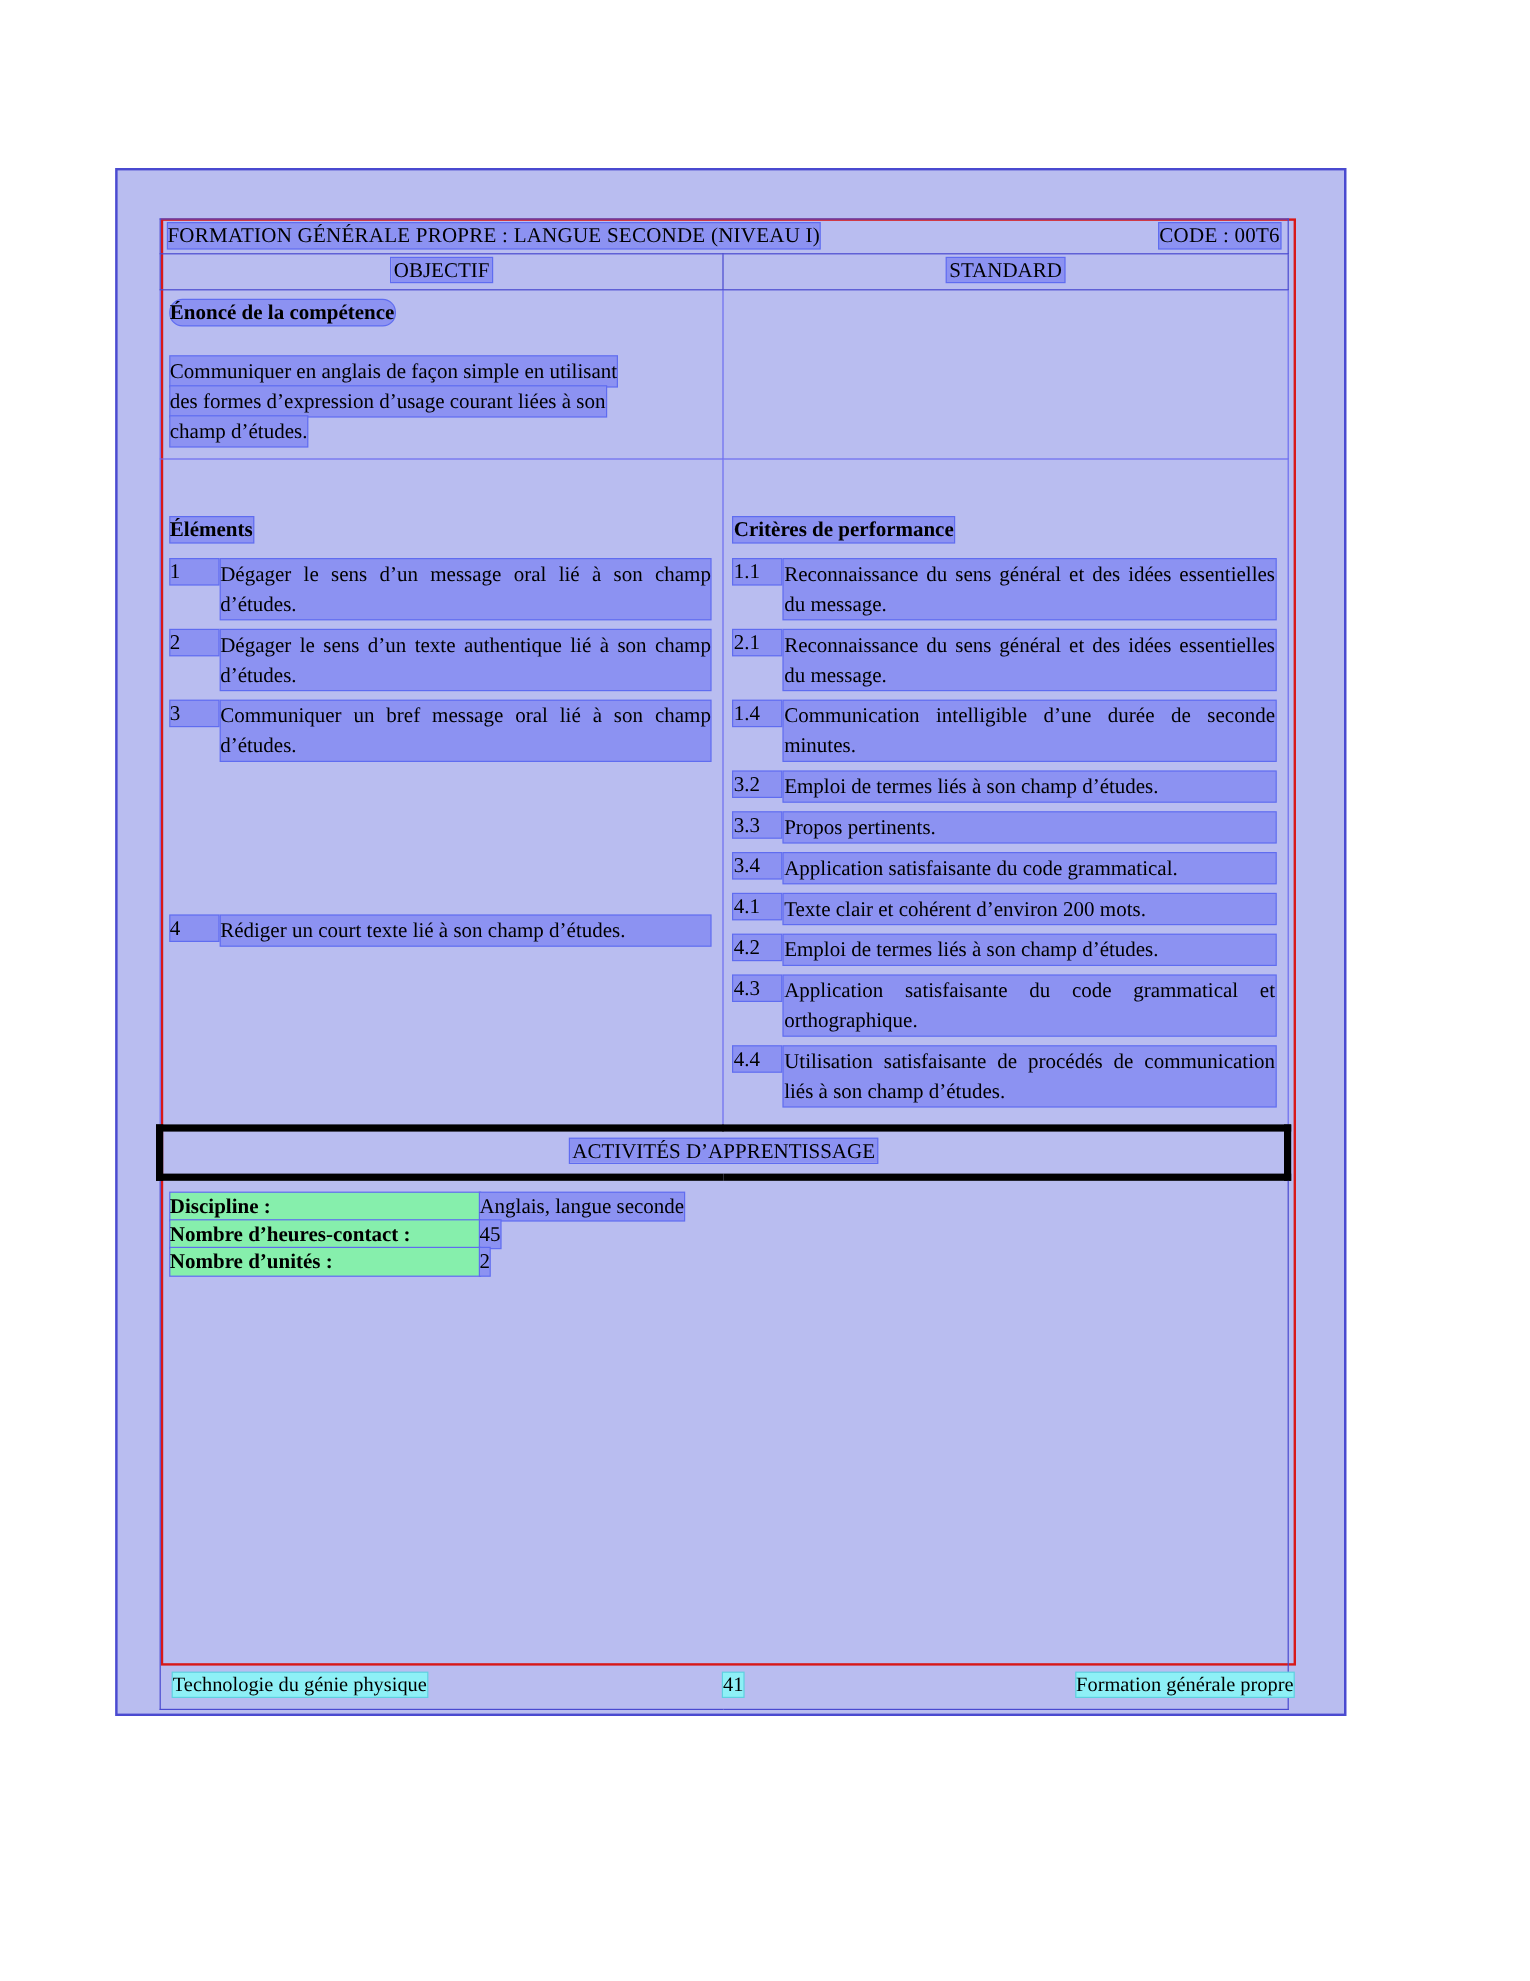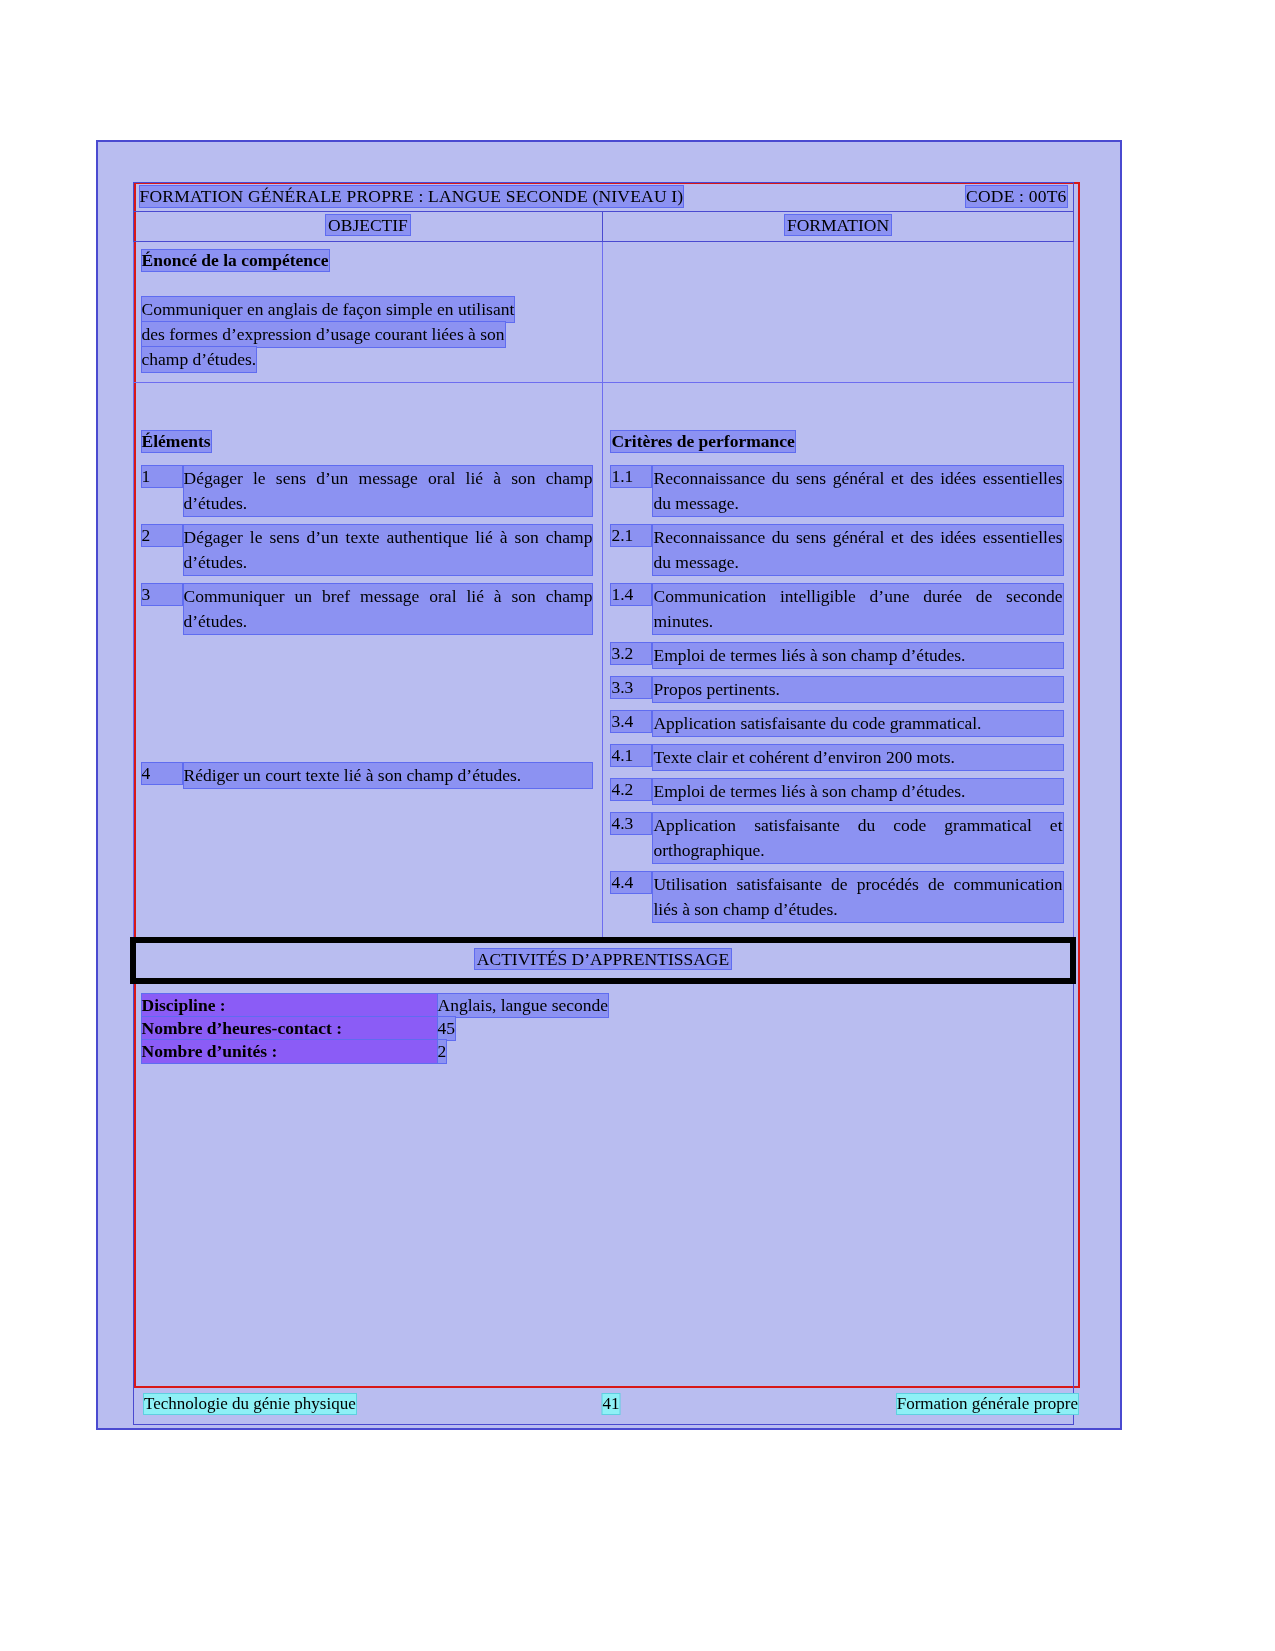--- a/index.html
+++ b/index.html
@@ -78,20 +78,21 @@
 
   .cellpad {
     padding: 8px 10px 10px 8px;
   }
   .enonce-title {
     display: inline-block;
     background: #8c92f2;
     box-shadow: 0 0 0 1px #5f6cf0;
     font-weight: bold;
     margin-bottom: 26px;
+    border-radius: 10px;
   }
   .enonce-body span.ln {
     display: block;
     background: #8c92f2;
     box-shadow: 0 0 0 1px #5f6cf0;
     width: fit-content;
     line-height: 25px;
   }
   .sec-label {
     display: inline-block;
@@ -137,24 +138,24 @@
     height: 430px;
     border: 1px solid #4a4ad0;
     padding: 10px 0 0 8px;
   }
   .kv {
     display: flex;
     align-items: baseline;
     line-height: 23px;
   }
   .kv .k {
-    background: #8b5cf6;
+    background: #86efac;
     box-shadow: 0 0 0 1px #5f6cf0;
     font-weight: bold;
-    width: 296px;
+    width: 258px;
     flex: 0 0 auto;
   }
   .kv .v {
     background: #8c92f2;
     box-shadow: 0 0 0 1px #5f6cf0;
   }
   
   .footer {
     position: absolute;
     left: 46px;
@@ -195,21 +196,21 @@
           <span class="title-right">CODE : 00T6</span>
         </div>
       </td>
     </tr>
 
     <tr class="hdr-row">
       <td>
         <span class="hdr-label">OBJECTIF</span>
       </td>
       <td>
-        <span class="hdr-label">FORMATION</span>
+        <span class="hdr-label">STANDARD</span>
       </td>
     </tr>
 
     <tr>
       <td>
         <div class="cellpad">
           <span class="enonce-title">Énoncé de la compétence</span>
           <div class="enonce-body">
             <span class="ln">Communiquer en anglais de façon simple en utilisant</span>
             <span class="ln">des formes d’expression d’usage courant liées à son</span>

